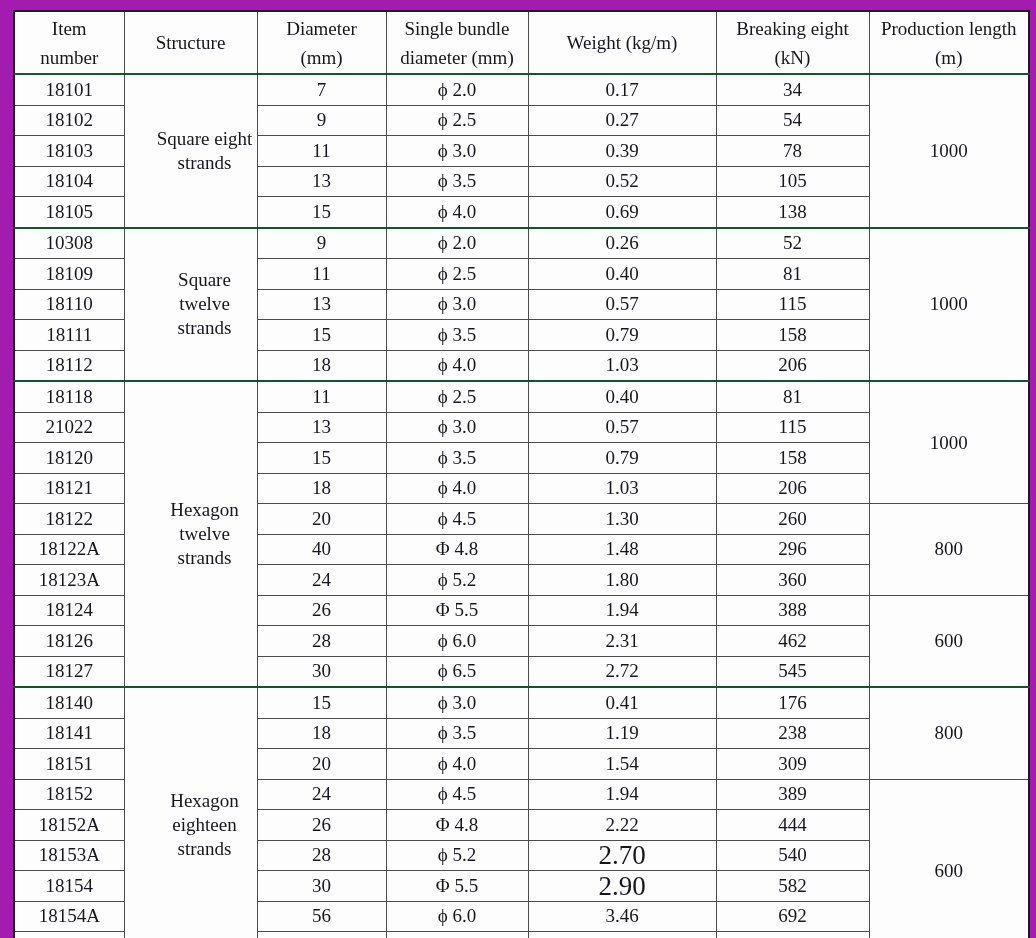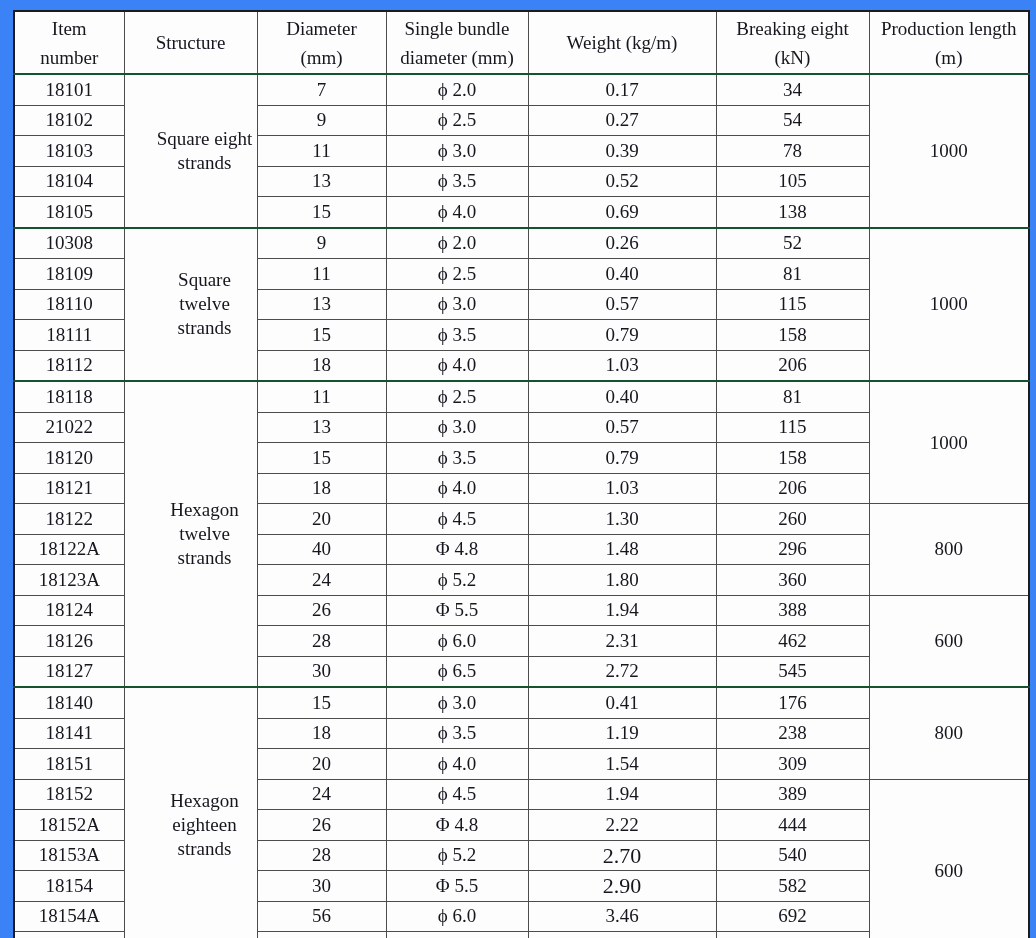--- a/index.html
+++ b/index.html
@@ -9,21 +9,21 @@
   }
   body {
     width: 1036px;
     height: 938px;
     overflow: hidden;
   }
   .page {
     position: relative;
     width: 1036px;
     height: 938px;
-    background: #3b82f6;
+    background: #a21caf;
   }
   table.spec {
     position: absolute;
     left: 13px;
     top: 10px;
     width: 1015px;
     border-collapse: collapse;
     table-layout: fixed;
     font-family: "Liberation Serif", "DejaVu Serif", serif;
     color: #16161f;
@@ -59,21 +59,21 @@
   }
   tbody tr.section-start td {
     border-top: 2px solid #14532d;
   }
   td.structure .sline {
     display: block;
     line-height: 24px;
     margin-left: 28px;
   }
   td.weight.wt-lg {
-    font-size: 22px;
+    font-size: 27px;
   }
 </style>
 </head>
 <body>
 
 <div class="page">
   <table class="spec">
     <colgroup>
       <col style="width:110px">
       <col style="width:133px">

